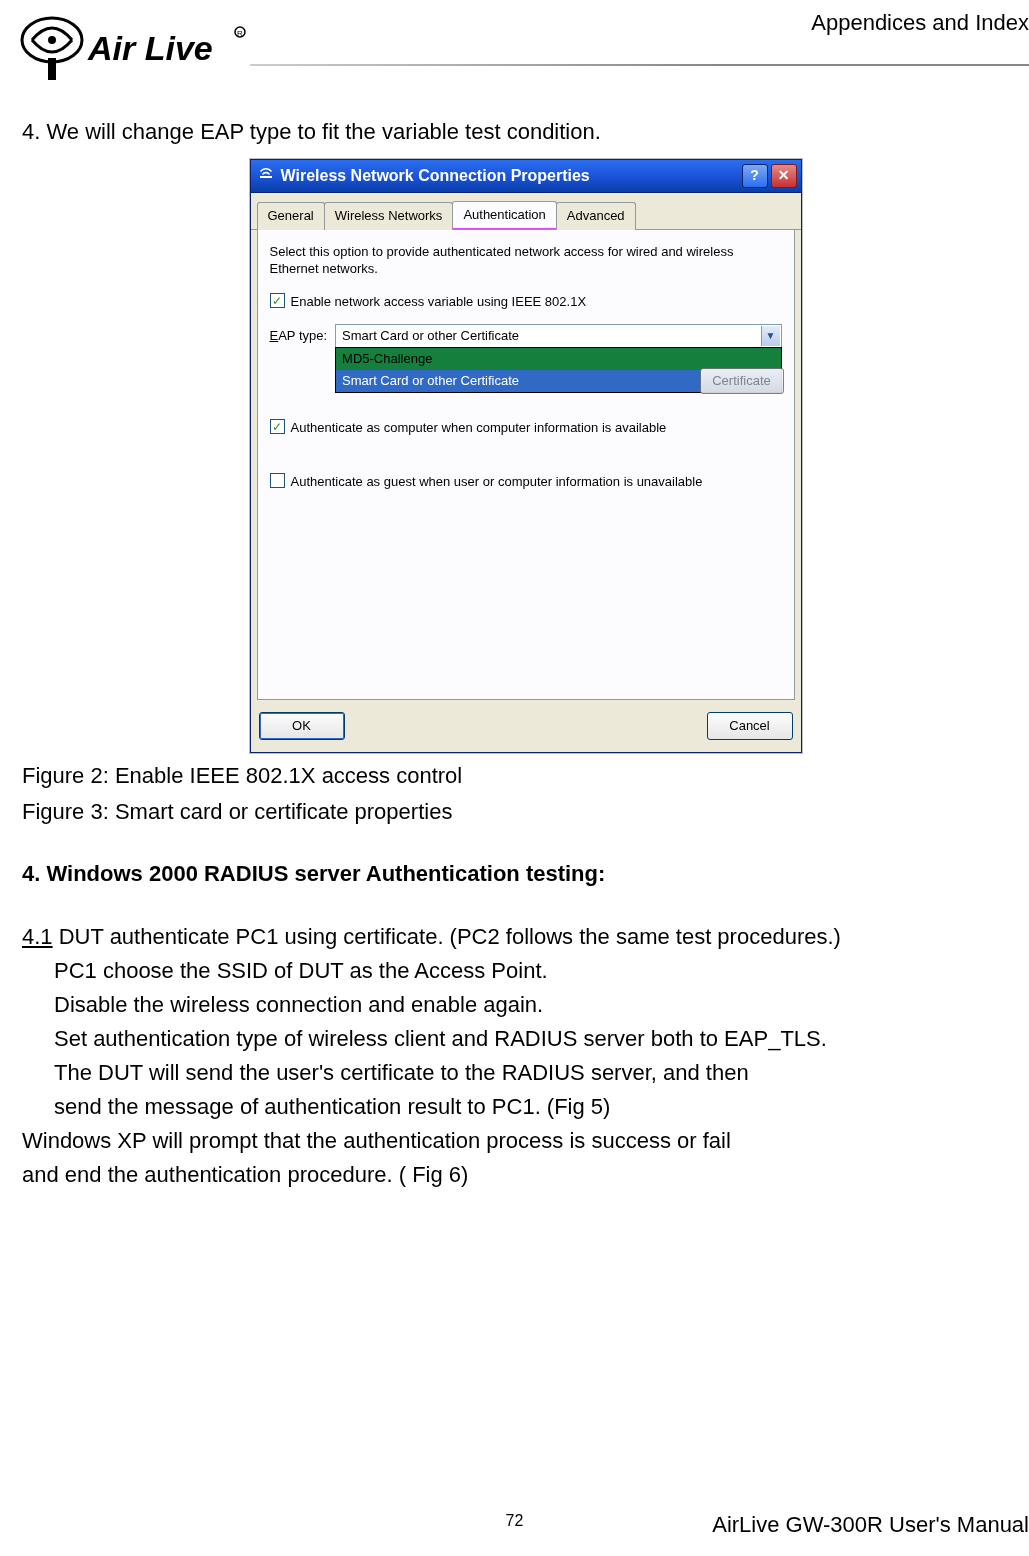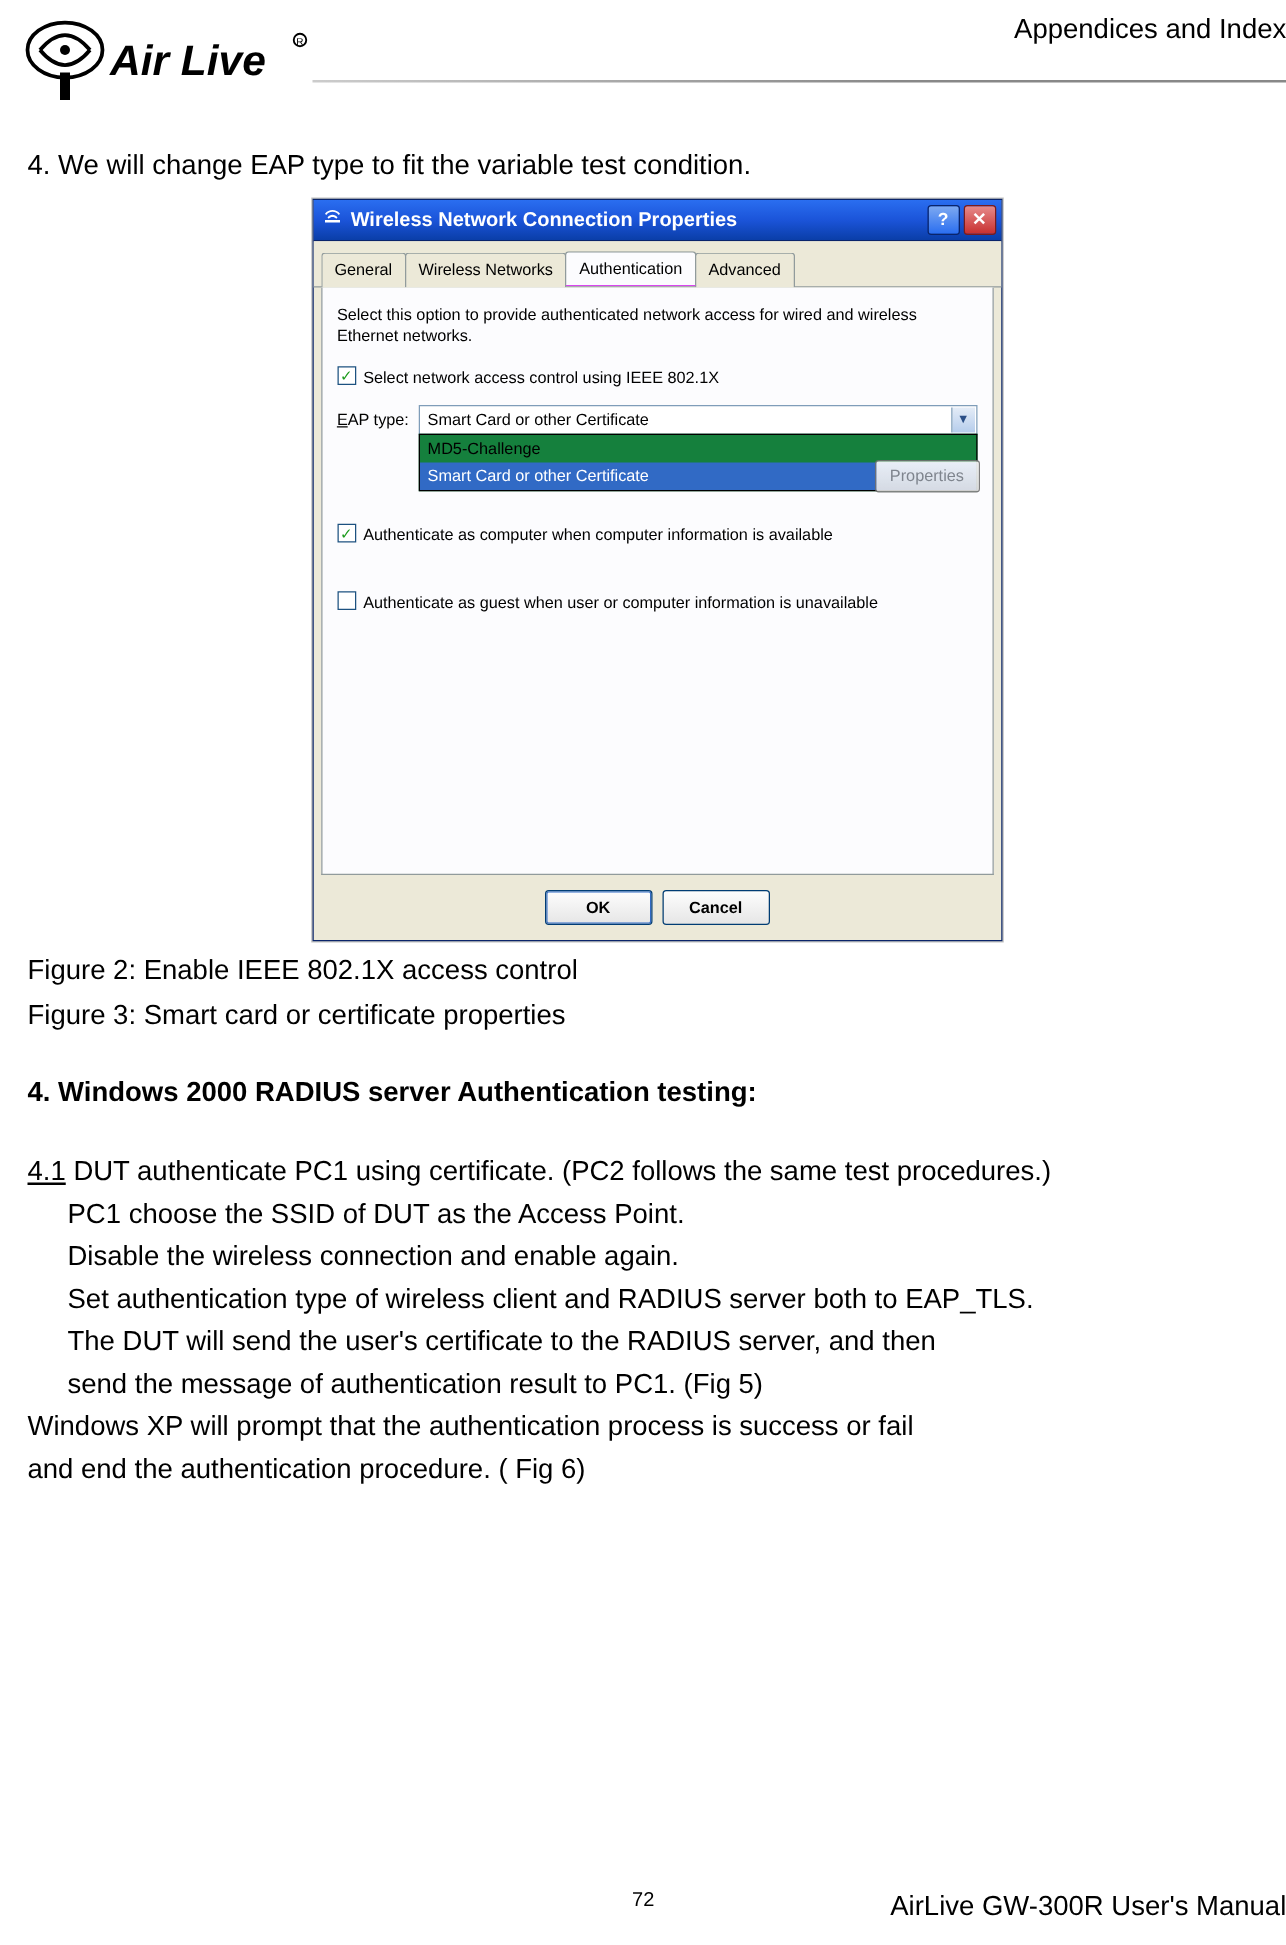--- a/index.html
+++ b/index.html
@@ -152,21 +152,21 @@
   .xp-props-btn {
     position:absolute; right:10px; top:138px;
     width:82px; height:24px;
     background: linear-gradient(to bottom, #fdfdfd, #e6e6e6);
     border:1px solid #707070; border-radius:3px;
     display:flex; align-items:center; justify-content:center;
     font-size:13px; color:#888;
     filter: opacity(0.9);
   }
   .xp-buttons {
-    display:flex; justify-content:center; gap:8px; padding:6px 8px 12px;font-weight:bold;
+    display:flex; justify-content:space-between; gap:8px; padding:6px 8px 12px;
   }
   .xp-btn {
     min-width:84px; height:26px;
     background: linear-gradient(to bottom, #fdfdfd, #e6e6e6);
     border:1px solid #003c74; border-radius:3px;
     display:flex; align-items:center; justify-content:center;
     font-size:13px;
   }
   .xp-btn.default { box-shadow: 0 0 0 1px #316ac5 inset; }
   .caption { font-size:22px; margin: 2px 0; }
@@ -229,38 +229,38 @@
           <div class="xp-tab">Wireless Networks</div>
           <div class="xp-tab active">Authentication</div>
           <div class="xp-tab">Advanced</div>
         </div>
 
         <div class="xp-pane">
           <div class="desc">Select this option to provide authenticated network access for wired and wireless Ethernet networks.</div>
 
           <div class="xp-check">
             <div class="box checked"></div>
-            <div>Select network access control using IEEE 802.1X</div>
+            <div>Enable network access variable using IEEE 802.1X</div>
           </div>
 
           <div class="xp-row">
             <div class="xp-label"><span class="u">E</span>AP type:</div>
             <div class="xp-combo">
               <div class="xp-combo-sel">
                 <span>Smart Card or other Certificate</span>
                 <div class="xp-combo-arrow">▼</div>
               </div>
               <div class="xp-combo-list">
                 <div class="xp-combo-item">MD5-Challenge</div>
                 <div class="xp-combo-item sel">Smart Card or other Certificate</div>
               </div>
             </div>
           </div>
 
-          <div class="xp-props-btn">Properties</div>
+          <div class="xp-props-btn">Certificate</div>
 
           <div style="height:62px;"></div>
 
           <div class="xp-check">
             <div class="box checked"></div>
             <div>Authenticate as computer when computer information is available</div>
           </div>
 
           <div style="height:18px;"></div>
 

